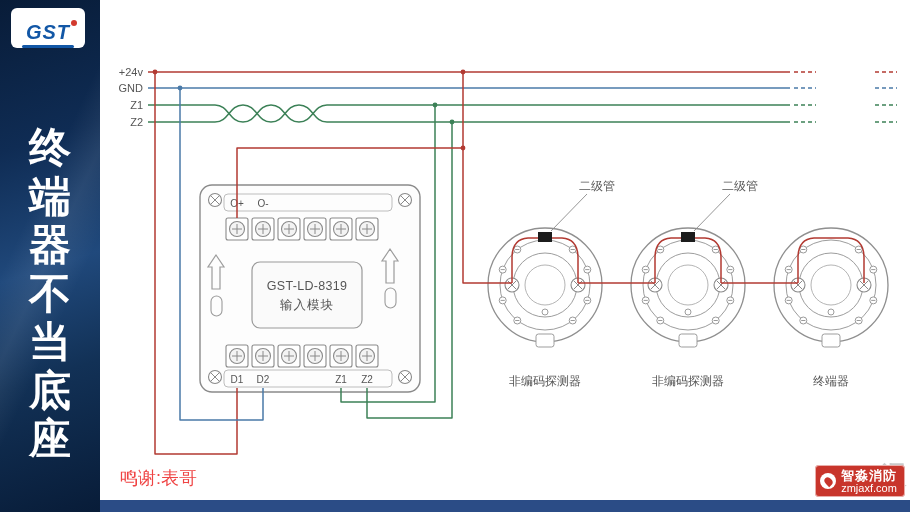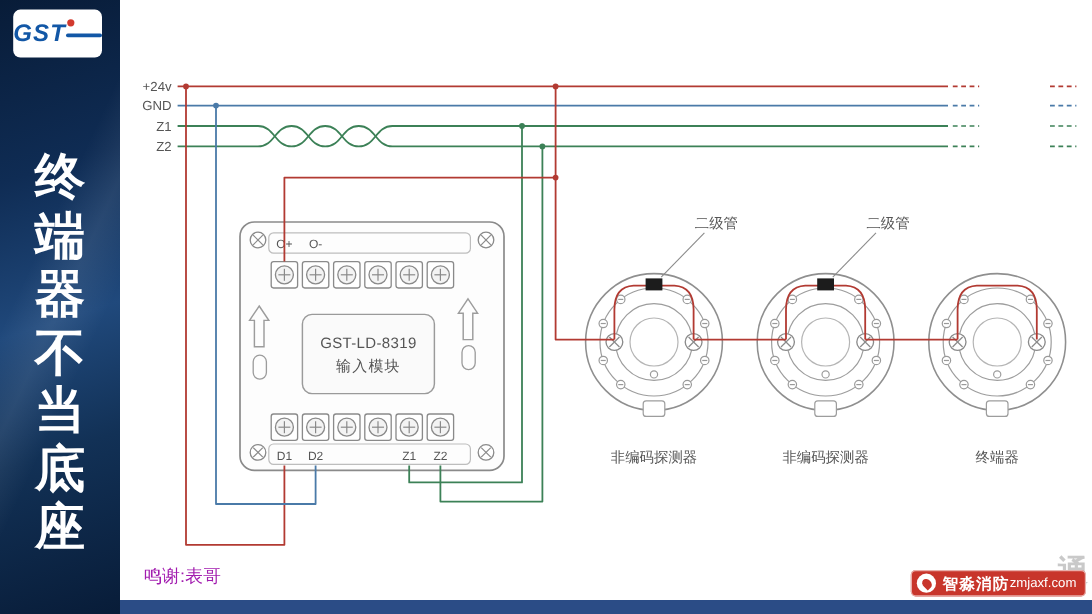--- a/index.html
+++ b/index.html
@@ -4,40 +4,40 @@
 <style>
   html,body{margin:0;padding:0;background:#e8e8e8;}
   .page{position:relative;width:910px;height:512px;background:#ffffff;overflow:hidden;
         font-family:"Liberation Sans","DejaVu Sans",sans-serif;}
   
   .sidebar{position:absolute;left:0;top:0;width:100px;height:512px;z-index:2;
     background:linear-gradient(162deg,#081c38 0%,#0f2c54 28%,#20497c 52%,#123156 72%,#081c38 100%);}
   .sidebar::after{content:"";position:absolute;inset:0;pointer-events:none;
     background:linear-gradient(115deg,transparent 38%,rgba(255,255,255,.08) 50%,transparent 62%);}
   .logo{position:absolute;left:11px;top:8px;width:74px;height:40px;background:#fff;border-radius:6px;
-    display:flex;flex-direction:row;align-items:center;justify-content:flex-end;z-index:3;}
+    display:flex;flex-direction:column;align-items:center;justify-content:flex-end;z-index:3;}
   .logo-text{font-style:italic;font-weight:bold;color:#1257a6;font-size:20px;line-height:20px;letter-spacing:1px;position:relative;}
   .logo-text .reg{position:absolute;right:-7px;top:-2px;width:6px;height:6px;background:#d23a2e;border-radius:50%;}
   .logo-sub{width:52px;height:3px;background:#1257a6;border-radius:2px;margin-top:3px;}
   .side-title{position:absolute;left:0;top:124px;width:100px;text-align:center;color:#ffffff;z-index:3;}
   .side-title .ch{font-size:42px;line-height:48.5px;font-weight:600;}
   
   .main-svg{position:absolute;left:100px;top:0;}
   svg text{fill:#555;font-family:"Liberation Sans","DejaVu Sans",sans-serif;}
-  .credit{position:absolute;left:120px;bottom:22px;font-size:15px;color:#a21caf;z-index:3;}
+  .credit{position:absolute;left:120px;bottom:22px;font-size:18px;color:#ef4444;z-index:3;}
   .bottombar{position:absolute;left:0;right:0;bottom:0;height:12px;background:#2b4c86;z-index:1;}
   
   .watermark{position:absolute;right:5px;bottom:15px;z-index:4;}
   .wm-frag{position:absolute;right:-2px;bottom:3px;font-size:26px;font-weight:bold;color:#8a8a8a;opacity:.45;z-index:0;}
   .wm-badge{position:relative;z-index:1;display:flex;align-items:center;gap:5px;background:#c8352b;
     border-radius:4px;padding:3px 8px 3px 5px;box-shadow:0 0 0 1px rgba(255,255,255,.6) inset;}
   .wm-flame{width:16px;height:16px;background:#fff;border-radius:50%;position:relative;flex:0 0 auto;}
   .wm-flame::after{content:"";position:absolute;left:4.5px;top:3.5px;width:7px;height:9px;background:#c8352b;
     border-radius:50% 50% 50% 0;transform:rotate(-45deg);}
-  .wm-col{display:flex;align-items:center;}
+  .wm-col{display:flex;flex-direction:column;align-items:center;}
   .wm-brand{color:#fff;font-size:13px;font-weight:bold;letter-spacing:1px;line-height:15px;}
   .wm-site{color:#fff;font-size:11px;line-height:11px;}
 </style>
 </head>
 <body>
 
 <div class="page">
 
   <div class="bottombar"></div>
 

